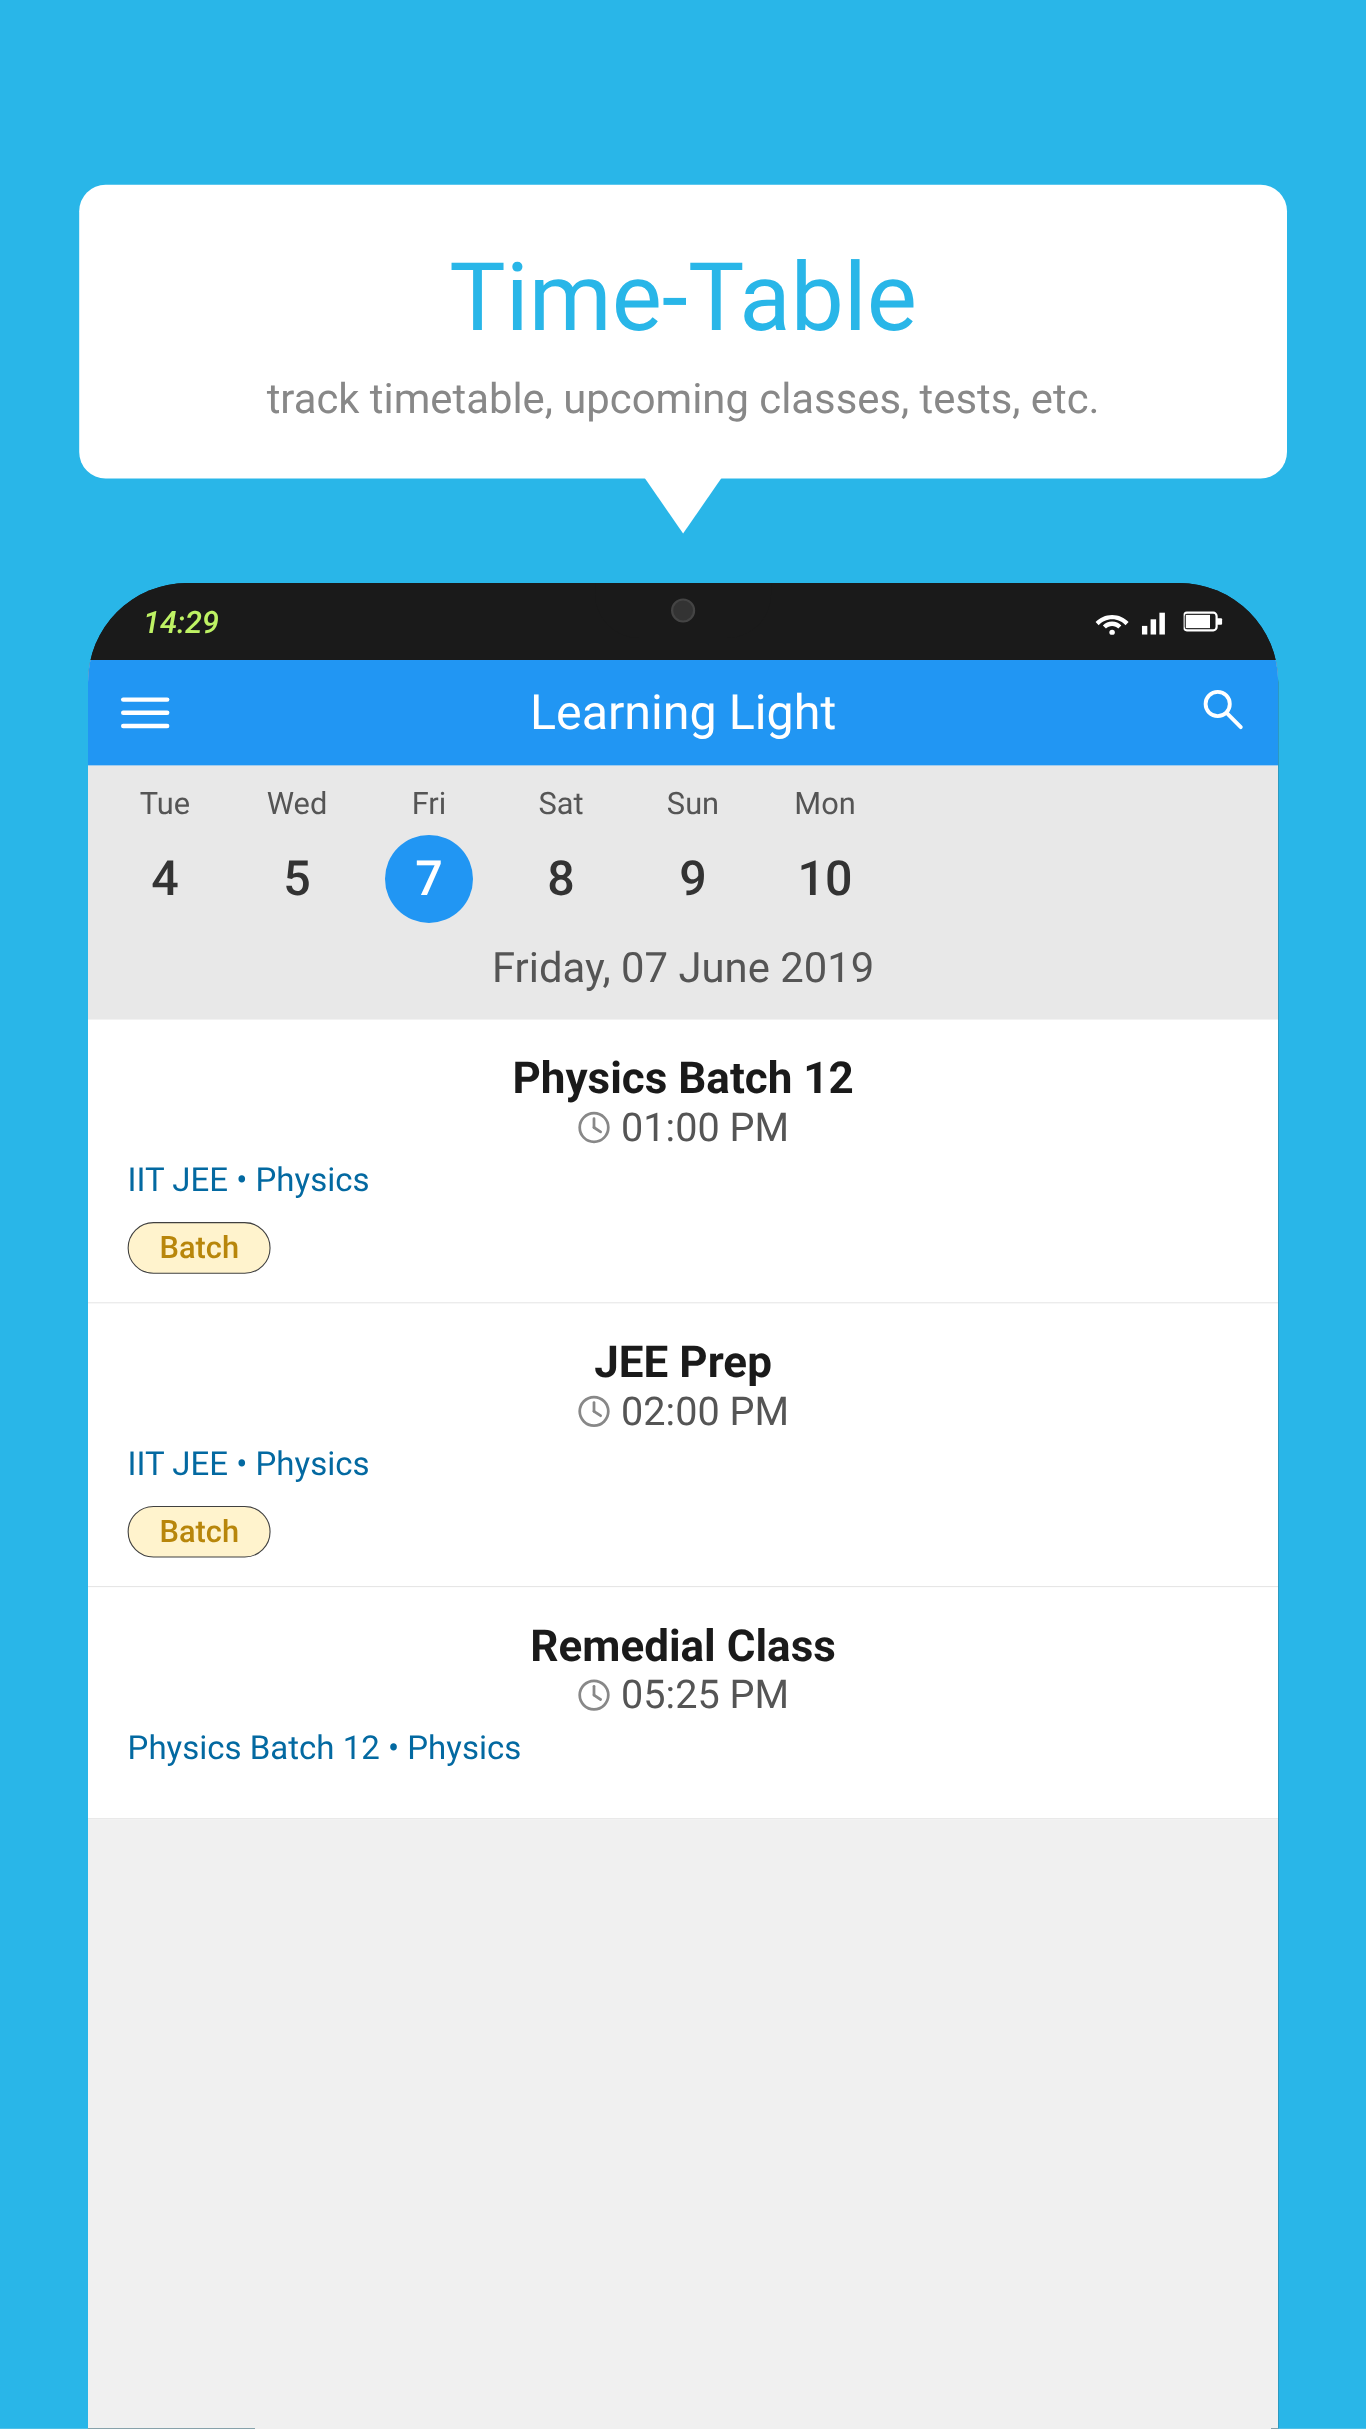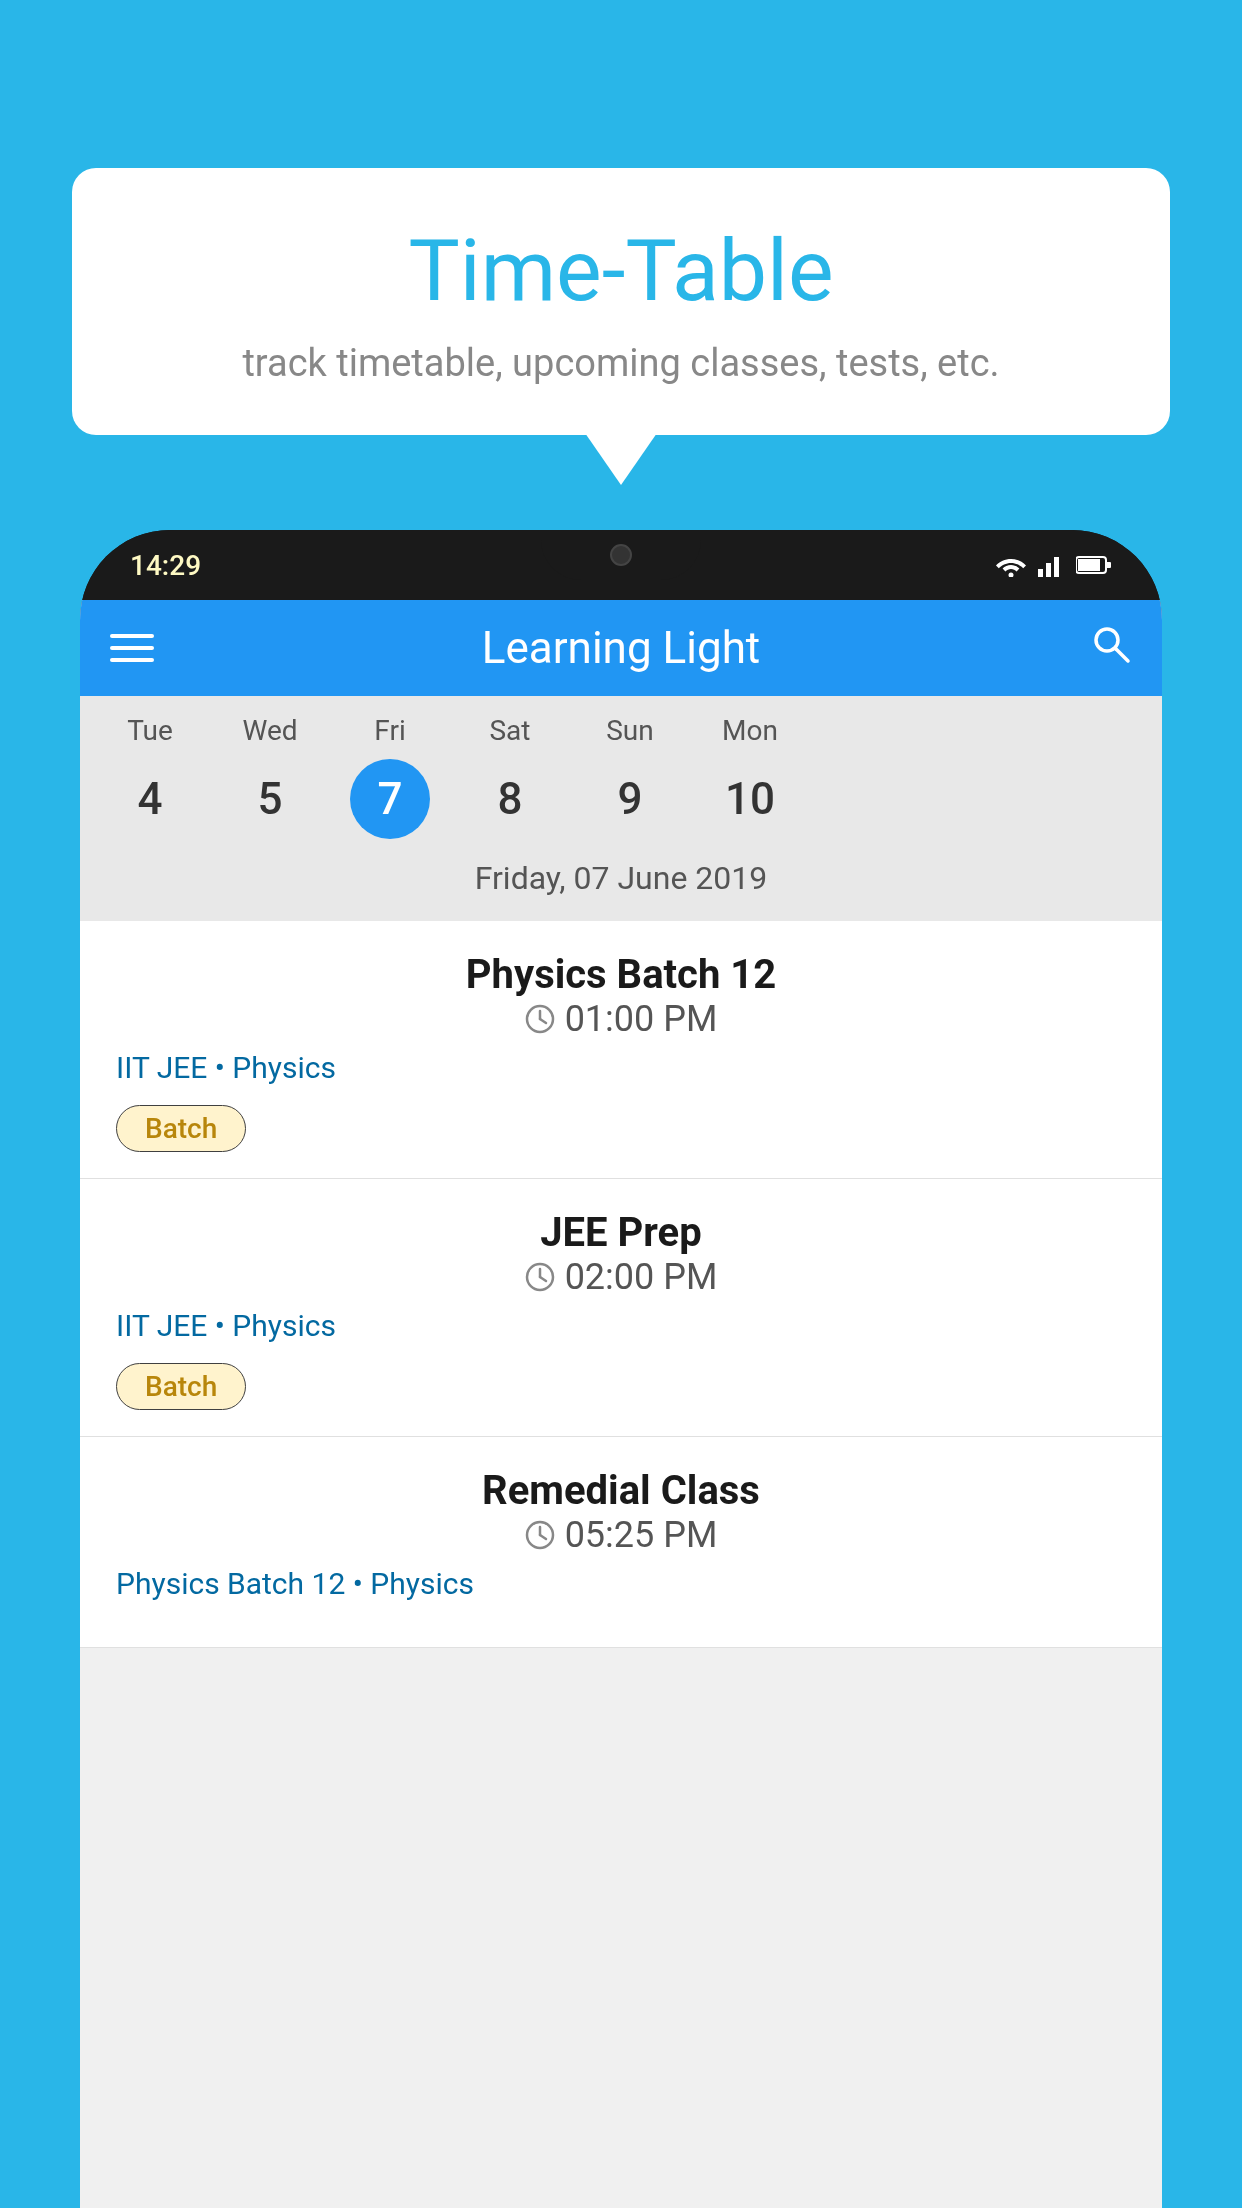--- a/index.html
+++ b/index.html
@@ -65,23 +65,24 @@
     .phone-top-bar {
       background: #1a1a1a;
       height: 70px;
       display: flex;
       align-items: center;
       justify-content: space-between;
       padding: 0 50px;
       position: relative;
     }
     .phone-time {
-      color: #fef9c3;
+      color: #bef264;
       font-size: 28px;
       font-weight: 500;
+      font-style: italic;
     }
     .phone-notch {
       position: absolute;
       top: 0;
       left: 50%;
       transform: translateX(-50%);
       width: 160px;
       height: 50px;
       background: #1a1a1a;
       border-radius: 0 0 40px 40px;
@@ -183,21 +184,21 @@
     .day-num.today {
       background: #4CAF50;
       color: white;
     }
     .day-num.selected {
       background: #2196F3;
       color: white;
     }
     .selected-date-label {
       text-align: center;
-      font-size: 32px;
+      font-size: 38px;
       color: #555;
       padding: 10px 0 14px;
     }
 
     
     .class-list {
       background: white;
       overflow: hidden;
     }
     .class-item {

